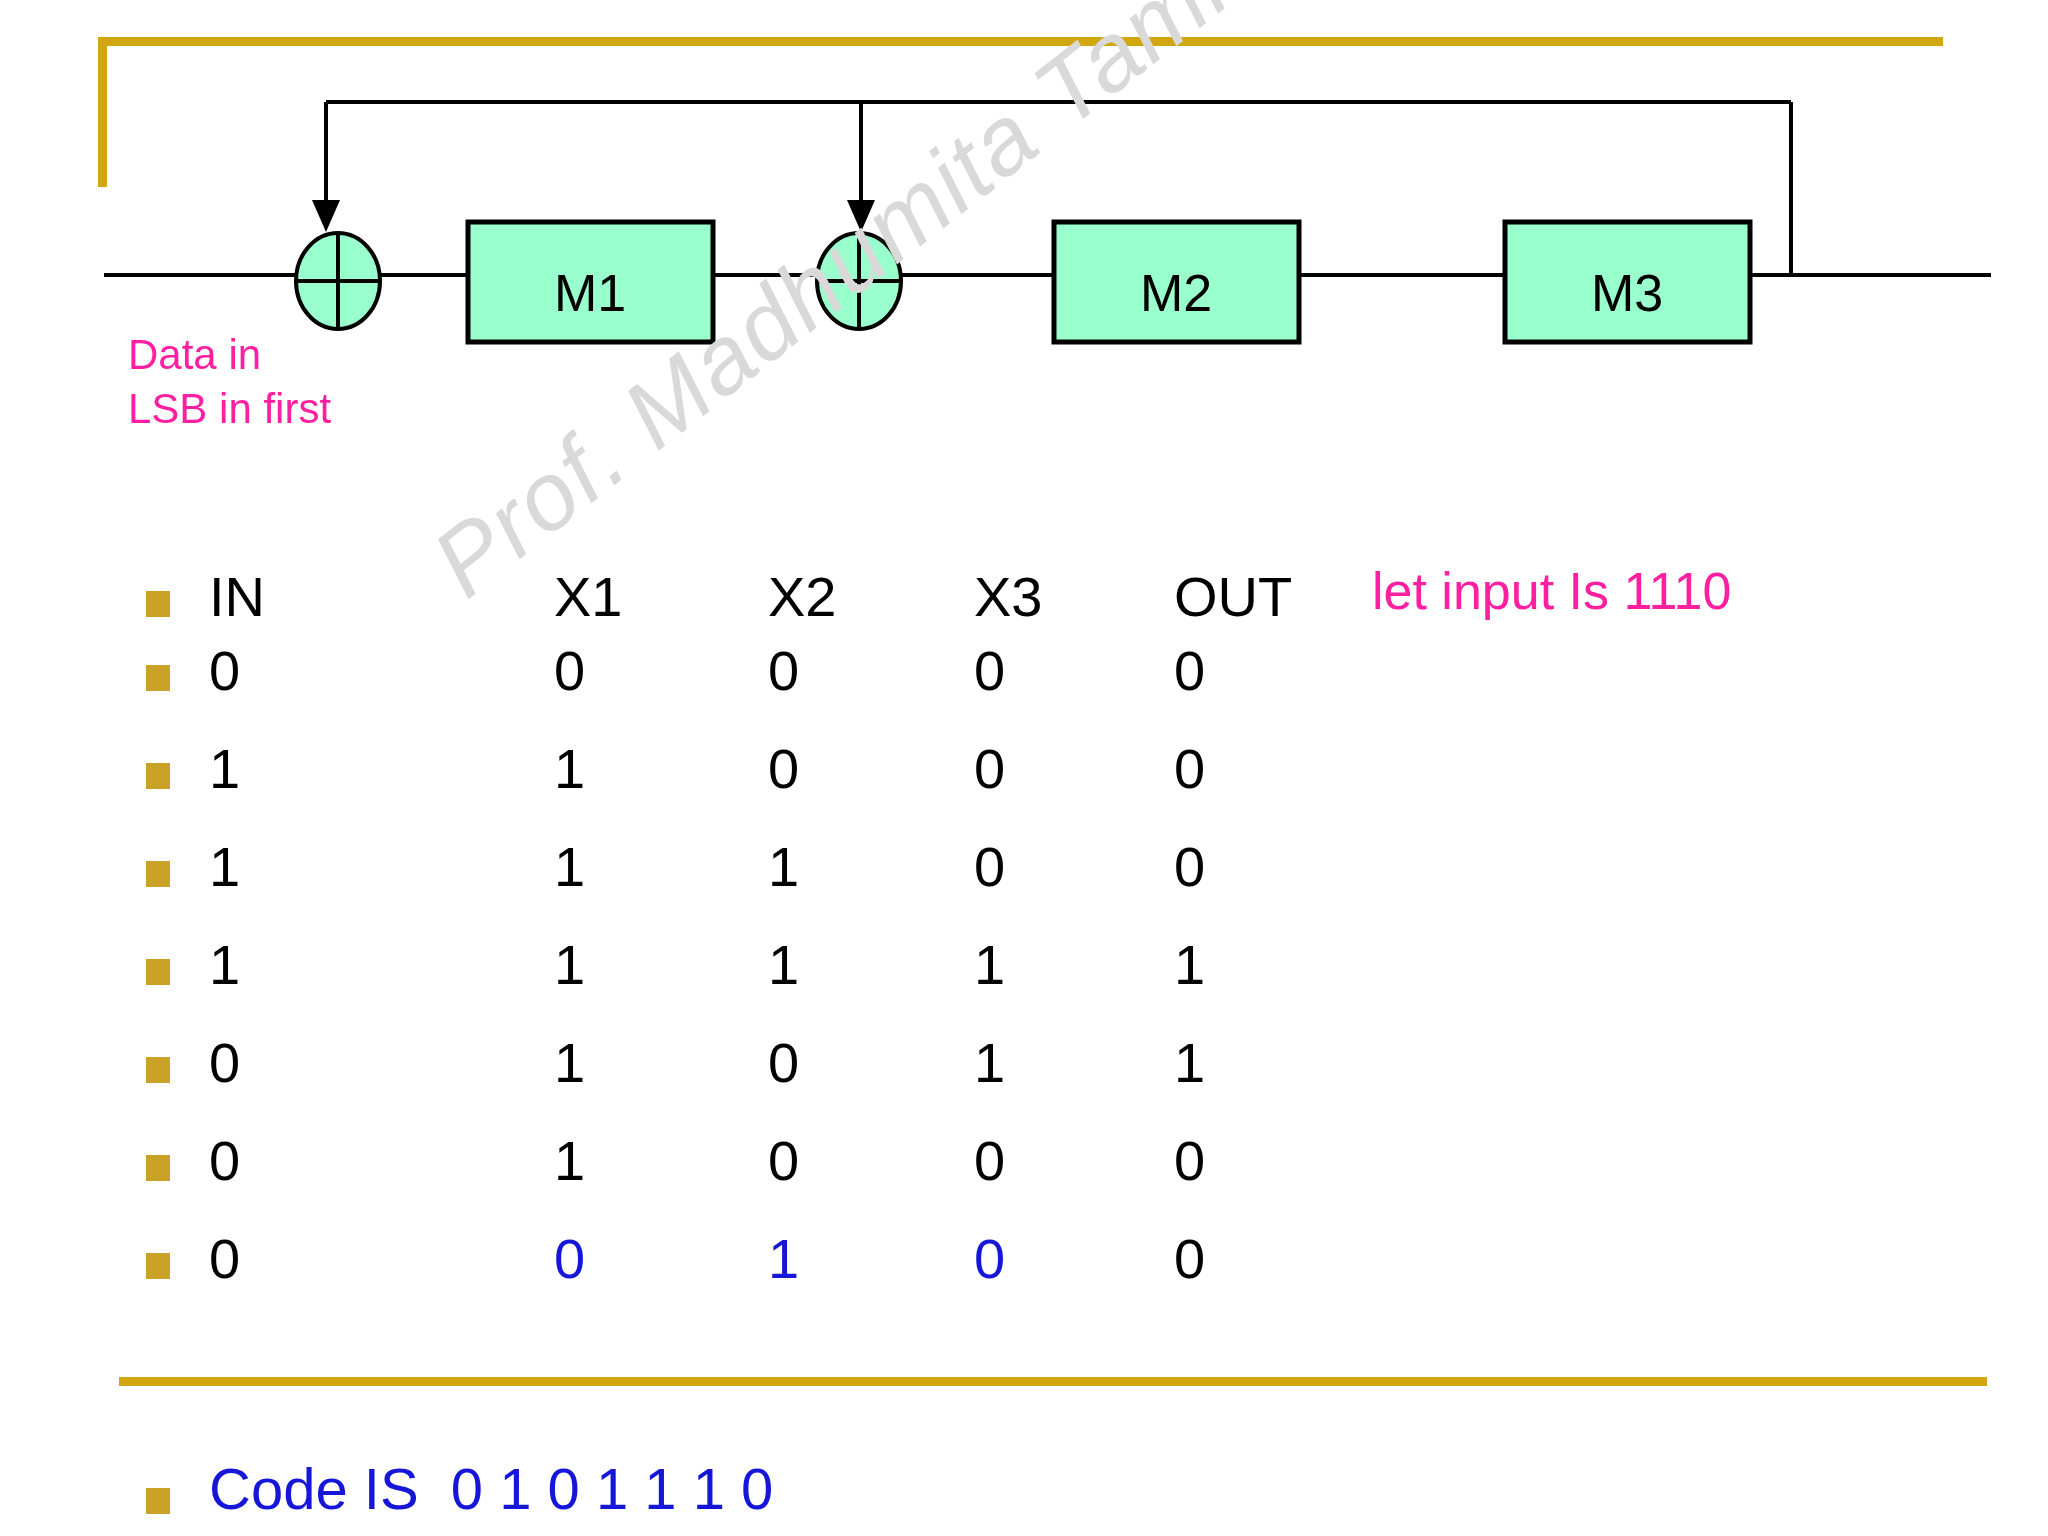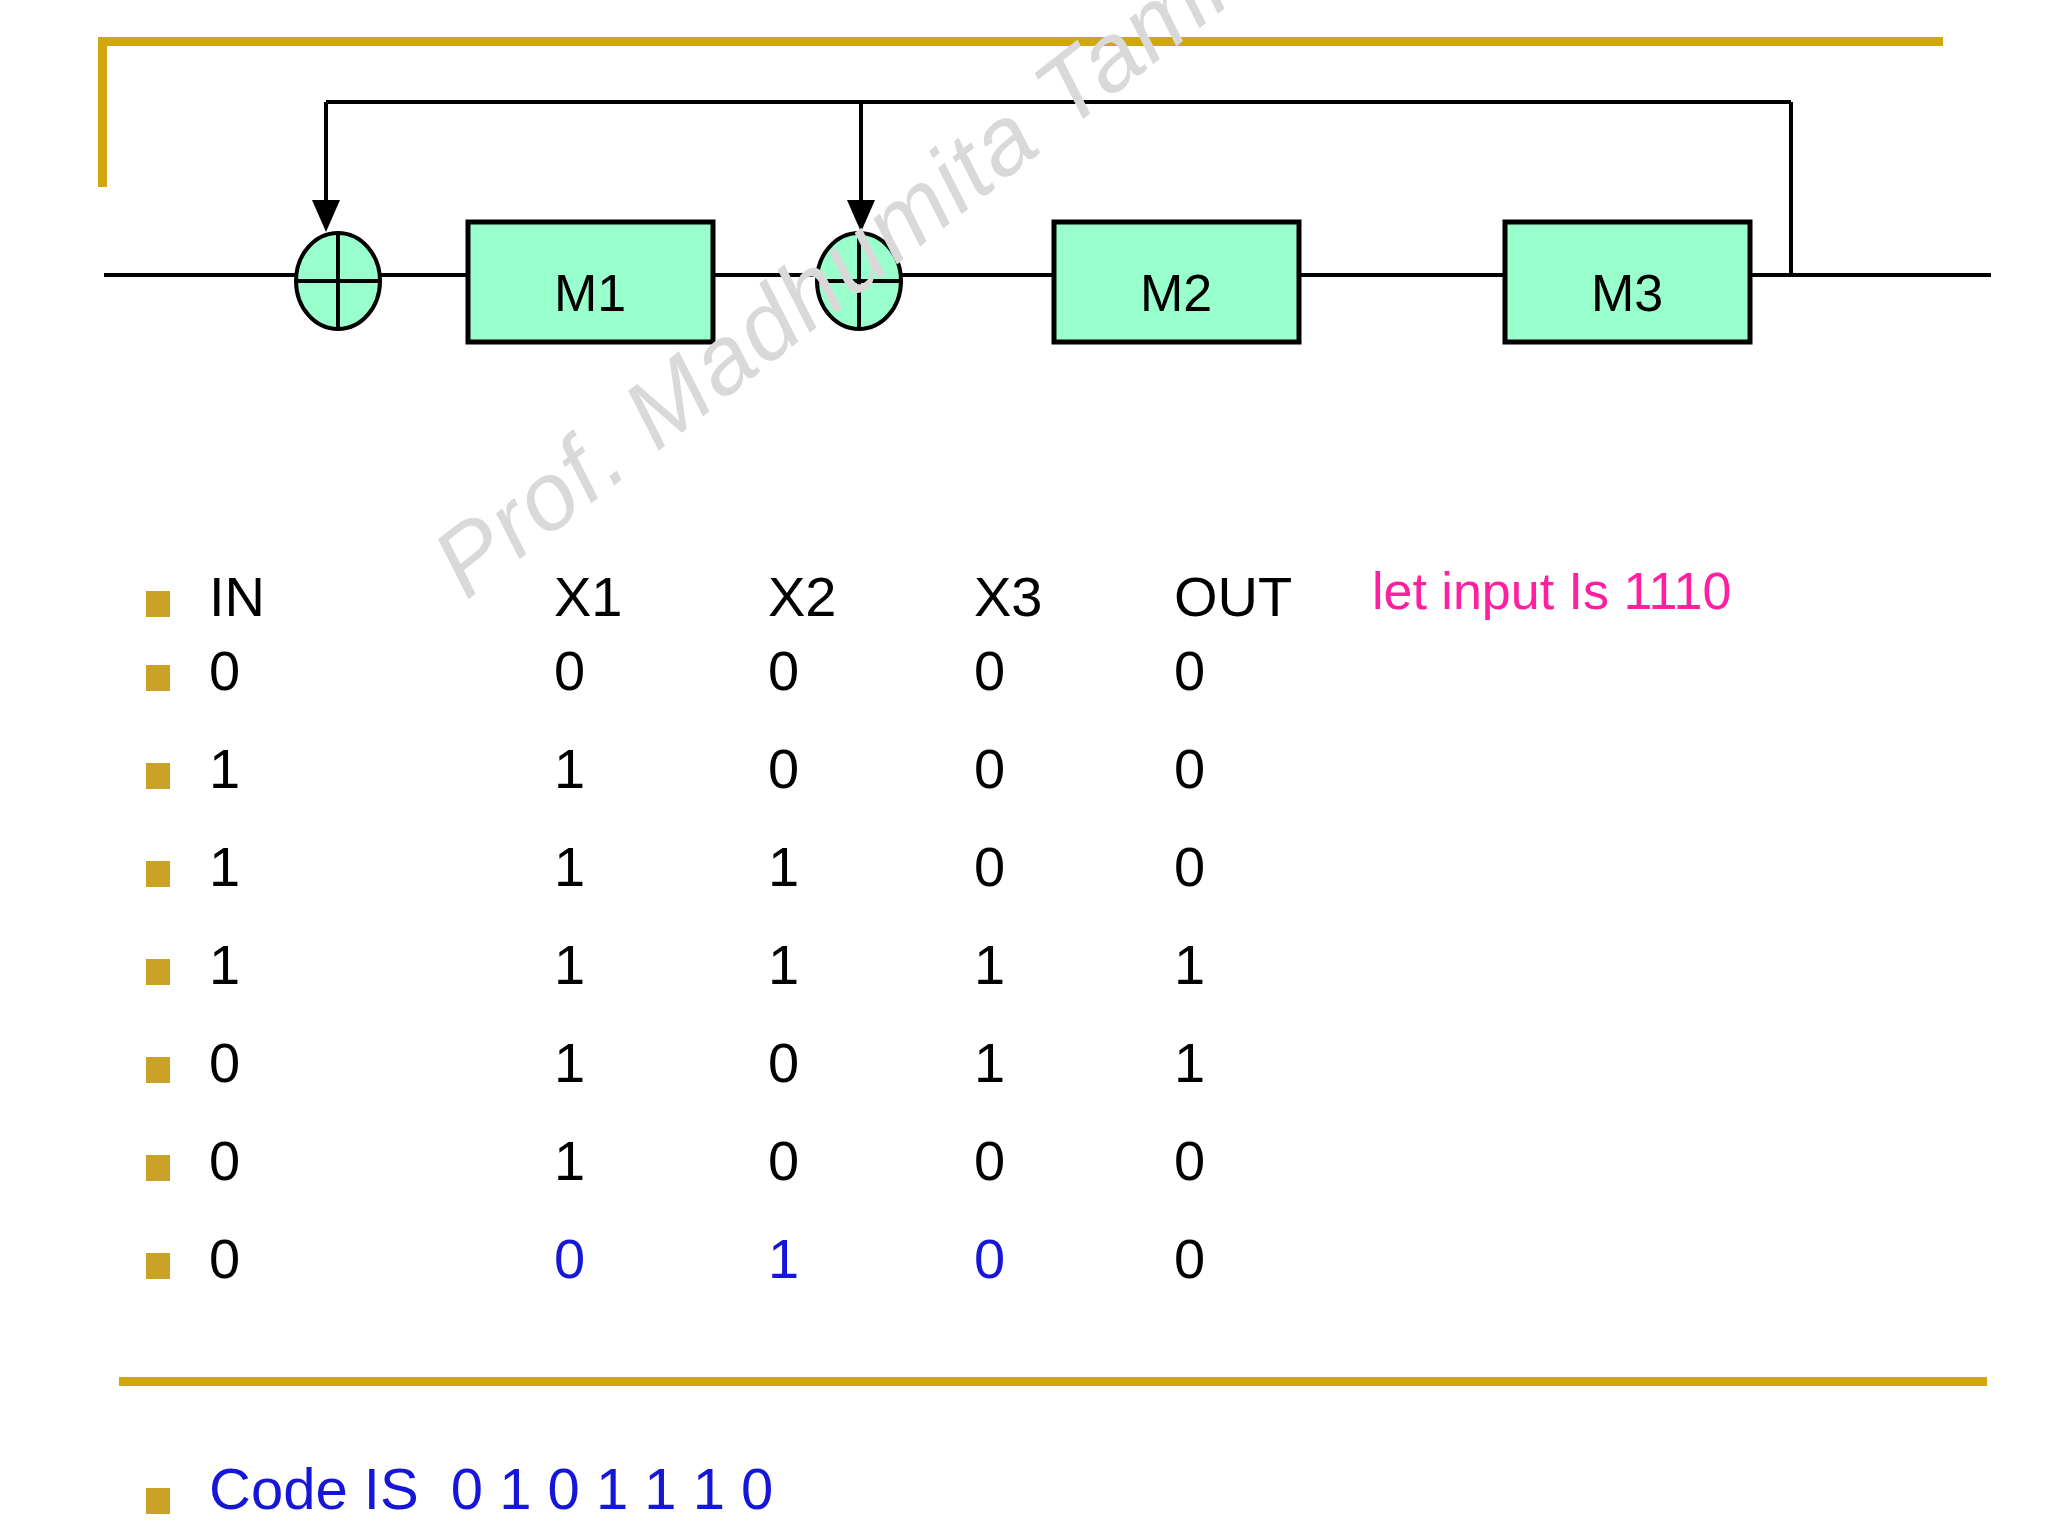--- a/index.html
+++ b/index.html
@@ -214,20 +214,22 @@
       <rect x="1038" y="222" width="245" height="120" fill="#99FFCC" stroke="#000" stroke-width="5"></rect>
       <text class="reg-label" x="1160" y="297" text-anchor="middle" dominant-baseline="middle">M2</text>
     </g>
 
     <g>
       <rect x="1489" y="222" width="245" height="120" fill="#99FFCC" stroke="#000" stroke-width="5"></rect>
       <text class="reg-label" x="1611" y="297" text-anchor="middle" dominant-baseline="middle">M3</text>
     </g>
   </svg>
 
+  <div class="datain">Data in
+LSB in first</div>
 
   <div class="watermark">Prof. Madhumita Tamhane</div>
 
   <div id="table-area">
 
     <div class="trow" style="top:0px;margin-top:24px;">
       <span class="bullet"></span>
       <span class="cell c-in">IN</span>
       <span class="cell c-x1">X1</span>
       <span class="cell c-x2">X2</span>

